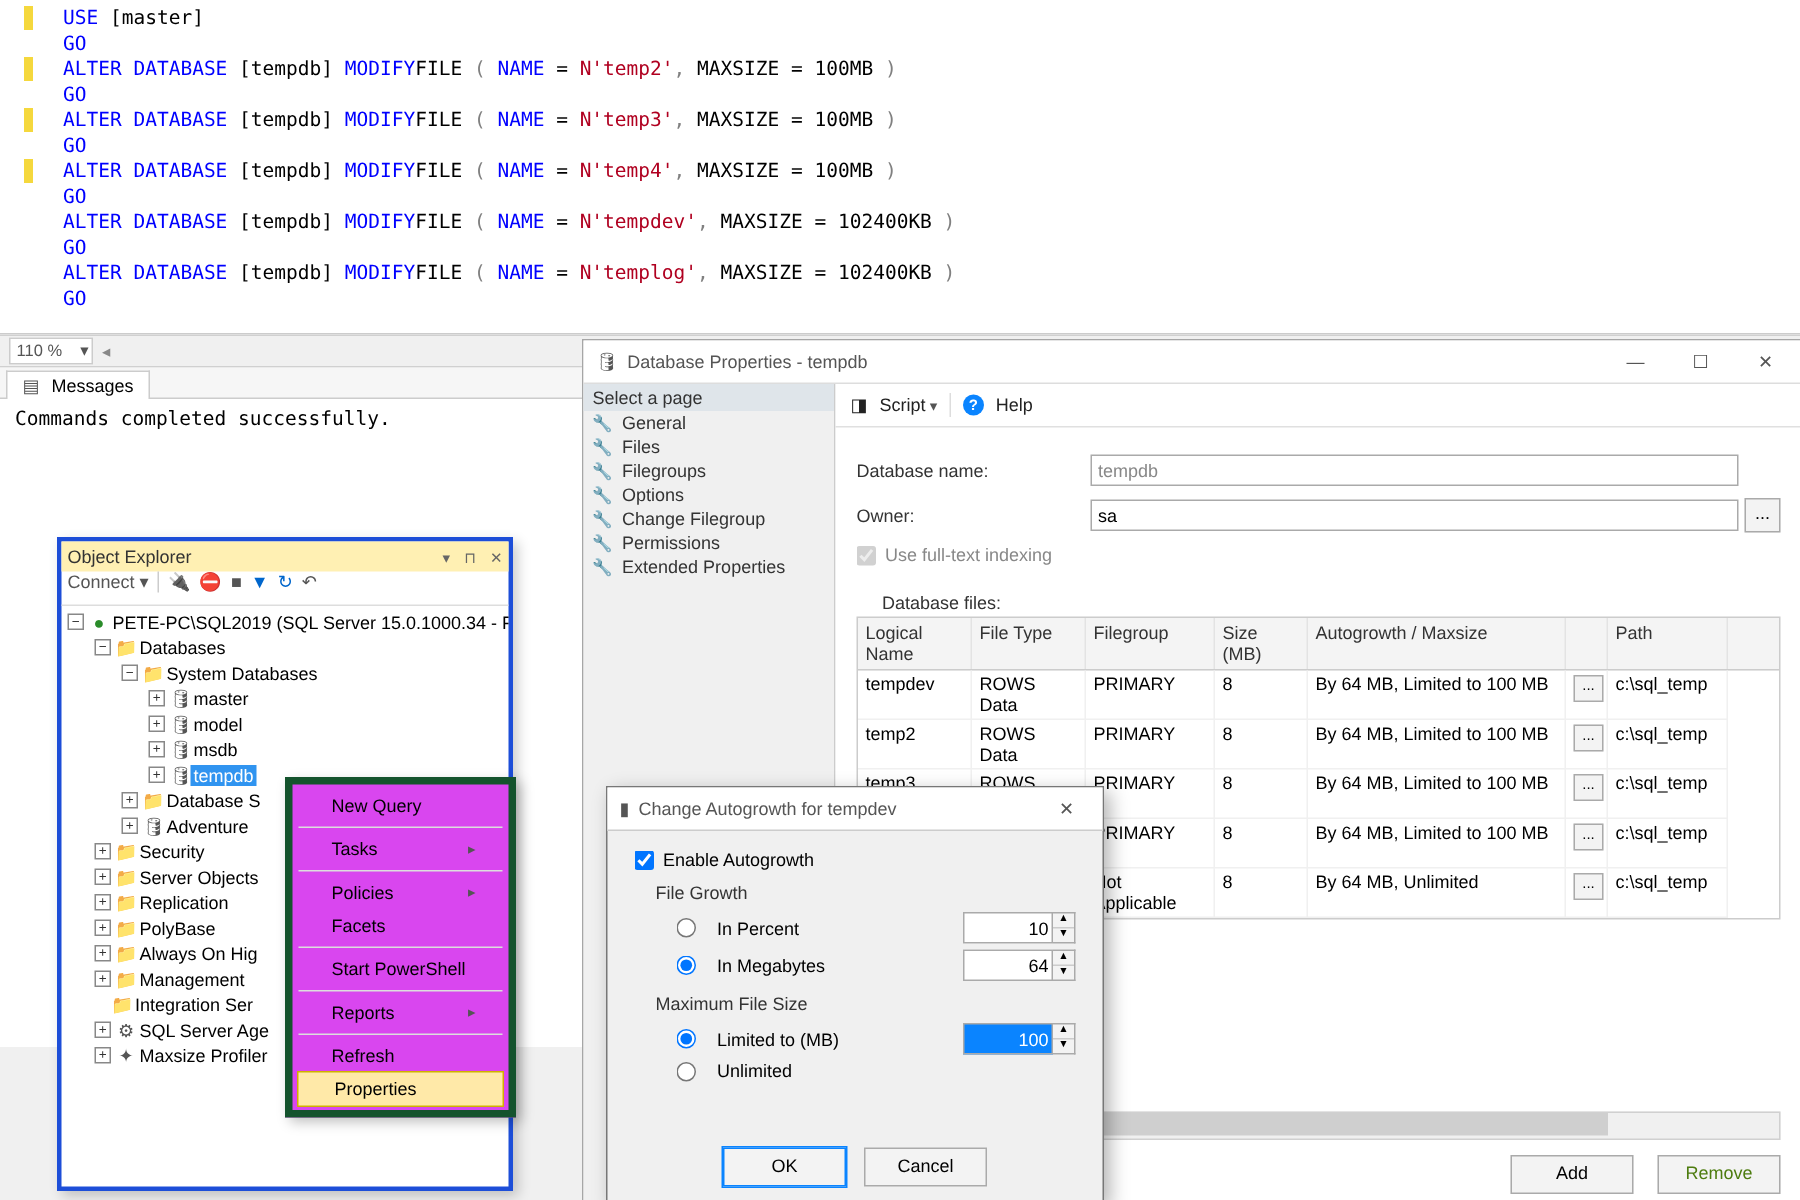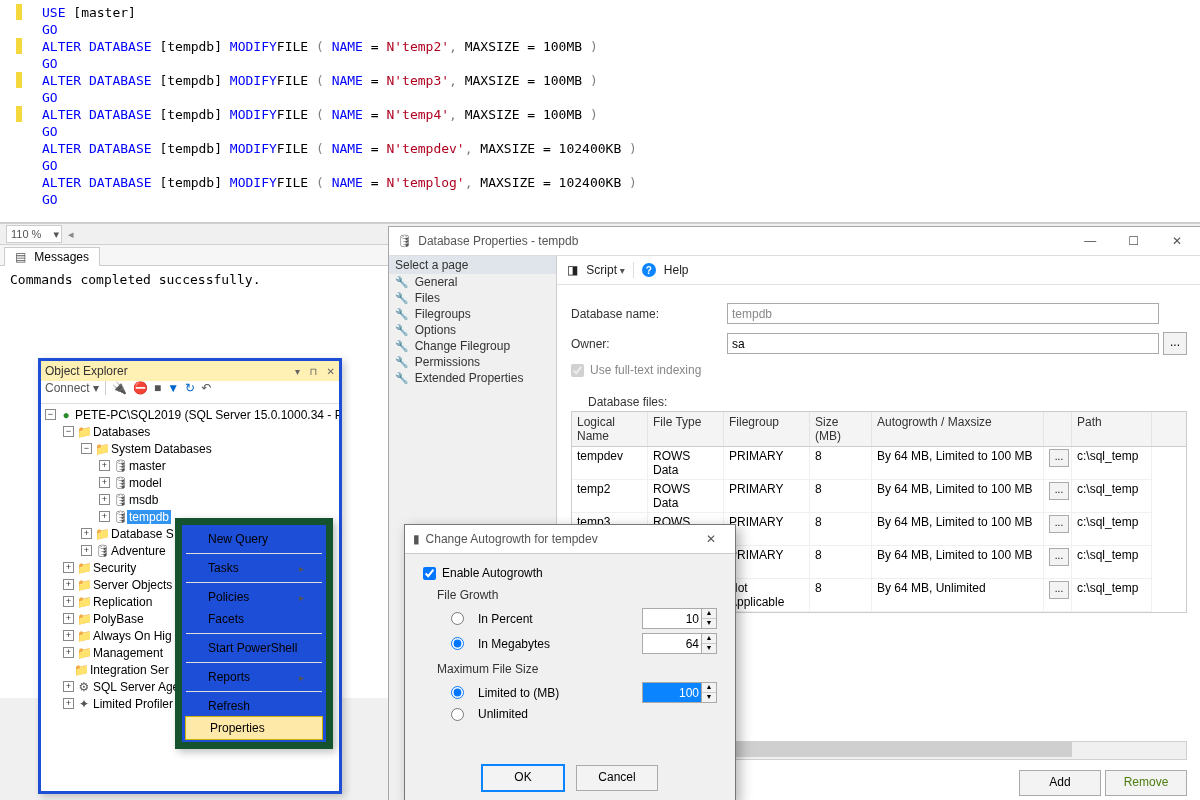--- a/index.html
+++ b/index.html
@@ -20,21 +20,21 @@
 .objexp-title .btns span{color:#666;margin-left:6px;font-size:10px}
 .objexp-toolbar{height:22px;border-bottom:1px solid #ddd;display:flex;padding-left:4px;color:#555;gap:6px}
 .objexp-toolbar .sep{width:1px;height:14px;background:#ccc}
 .tree{padding:2px 0;overflow:hidden}
 .tree .node{display:flex;align-items:center;height:17px;white-space:nowrap}
 .tree .sq{width:9px;height:9px;border:1px solid #888;font-size:9px;line-height:8px;text-align:center;margin-right:3px;color:#333;flex:none}
 .tree .cyl{width:14px;text-align:center;color:#555;flex:none}
 .tree .fld{width:14px;text-align:center;color:#c9a227;flex:none}
 .tree .txt{padding:0 2px}
 .tree .sel{background:#3094f0;color:#fff}
-.ctxmenu{position:absolute;left:175px;top:518px;width:140px;background:#1d4ed8;border:7px solid #14532d;box-shadow:3px 3px 8px rgba(0,0,0,.25);z-index:6;padding:3px 2px}
+.ctxmenu{position:absolute;left:190px;top:518px;width:140px;background:#d946ef;border:5px solid #14532d;box-shadow:3px 3px 8px rgba(0,0,0,.25);z-index:6;padding:3px 2px}
 .ctxmenu .mi{height:22px;display:flex;align-items:center;justify-content:space-between;padding:0 20px 0 24px}
 .ctxmenu .sep{height:1px;background:#ddd;margin:3px 2px}
 .ctxmenu .mi.sel{background:#ffe9a8;border:1px solid #d0b100;margin:-1px 1px}
 .ctxmenu .arrow:after{content:"▸";color:#555;font-size:10px}
 .dbprops{position:absolute;left:388px;top:226px;width:812px;height:574px;background:#f0f0f0;border:1px solid #a6a6a6;z-index:3}
 .winbar{height:28px;background:#fff;display:flex;align-items:center;justify-content:space-between;padding:0 4px 0 8px;border-bottom:1px solid #ddd}
 .winbar .ttl{display:flex;align-items:center;gap:6px;color:#555}
 .winbar .wbtn{width:40px;height:22px;display:inline-flex;align-items:center;justify-content:center;color:#555}
 .dbprops-body{display:flex;height:calc(100% - 28px)}
 .leftpanel{width:174px;border-right:1px solid #ccc;background:#f0f0f0}
@@ -55,21 +55,21 @@
 .filesgrid{margin:0 14px;border:1px solid #ccc}
 .filesgrid .hrow,.filesgrid .drow{display:grid;grid-template-columns:76px 76px 86px 62px 172px 28px 80px}
 .filesgrid .hrow{background:#f4f4f4;border-bottom:1px solid #ccc}
 .filesgrid .hrow div{padding:3px 5px;border-right:1px solid #e3e3e3;color:#333}
 .filesgrid .drow div{padding:2px 5px;border-right:1px solid #f0f0f0;border-bottom:1px solid #f0f0f0}
 .filesgrid .btncell{text-align:center}
 .filesgrid .btncell span{display:inline-block;width:18px;height:16px;border:1px solid #aaa;background:#f3f3f3;line-height:14px;font-size:10px}
 .dbprops-footer{position:absolute;bottom:6px;right:14px;left:14px}
 .dbprops-footer .hscroll{height:17px;background:#f0f0f0;border:1px solid #d0d0d0;margin-bottom:10px;position:relative}
 .dbprops-footer .hscroll .thumb{position:absolute;left:0;top:0;width:500px;height:15px;background:#cfcfcf}
-.dbprops-footer .btns{display:flex;justify-content:flex-end;gap:4px}
+.dbprops-footer .btns{display:flex;justify-content:flex-end;gap:16px}
 .stdbtn{width:80px;height:24px;border:1px solid #aaa;background:#f3f3f3;text-align:center;line-height:22px}
 .stdbtn.disabled{color:#4d7c0f}
 .autodlg{position:absolute;left:404px;top:524px;width:330px;height:276px;background:#f0f0f0;border:1px solid #777;box-shadow:4px 4px 12px rgba(0,0,0,.3);z-index:10}
 .autodlg .winbar{border-bottom:1px solid #ccc}
 .autodlg .body{padding:12px 18px}
 .group-lbl{margin:8px 0 6px 14px;color:#333}
 .radio-row{display:flex;align-items:center;justify-content:space-between;margin:4px 0 4px 28px}
 .radio-row .lhs{display:flex;align-items:center;gap:8px}
 .spin{display:inline-flex;align-items:center}
 .spin input{width:54px;height:17px;border:1px solid #aaa;text-align:right;padding-right:2px;font-family:inherit;font-size:12px}
@@ -210,21 +210,21 @@
         <span class="txt">Integration Ser</span>
       </div>
     <div class="node" style="padding-left:22px">
         <span class="sq">+</span>
         <span class="cyl">⚙</span>
         <span class="txt">SQL Server Age</span>
       </div>
     <div class="node" style="padding-left:22px">
         <span class="sq">+</span>
         <span class="cyl">✦</span>
-        <span class="txt">Limited Profiler</span>
+        <span class="txt">Maxsize Profiler</span>
       </div>
   </div>
 </div>
 
 <div class="ctxmenu">
   <div class="mi">
       <span>New Query</span>
     </div>
   <div class="sep"></div>
   <div class="mi arrow">

